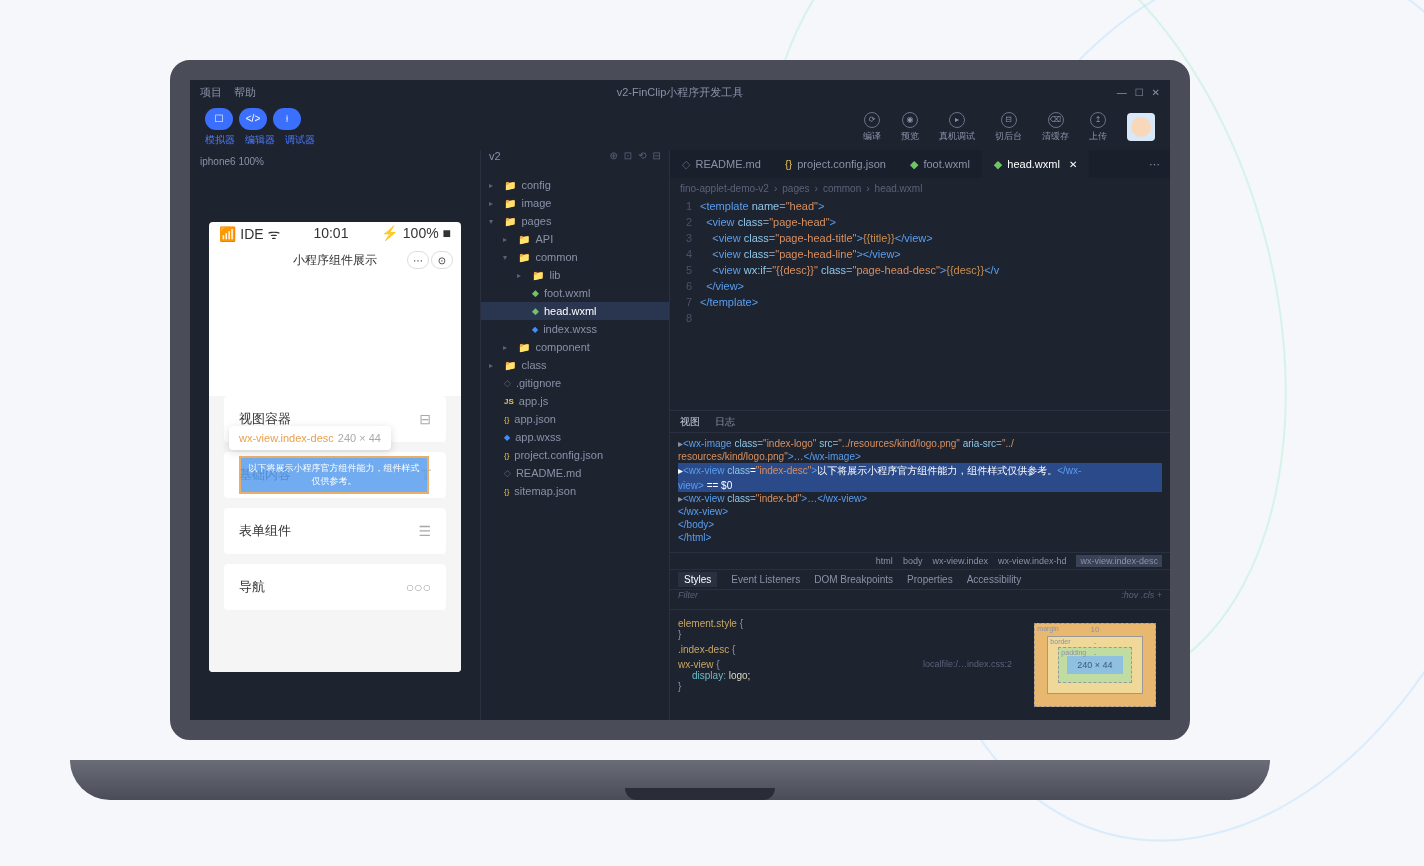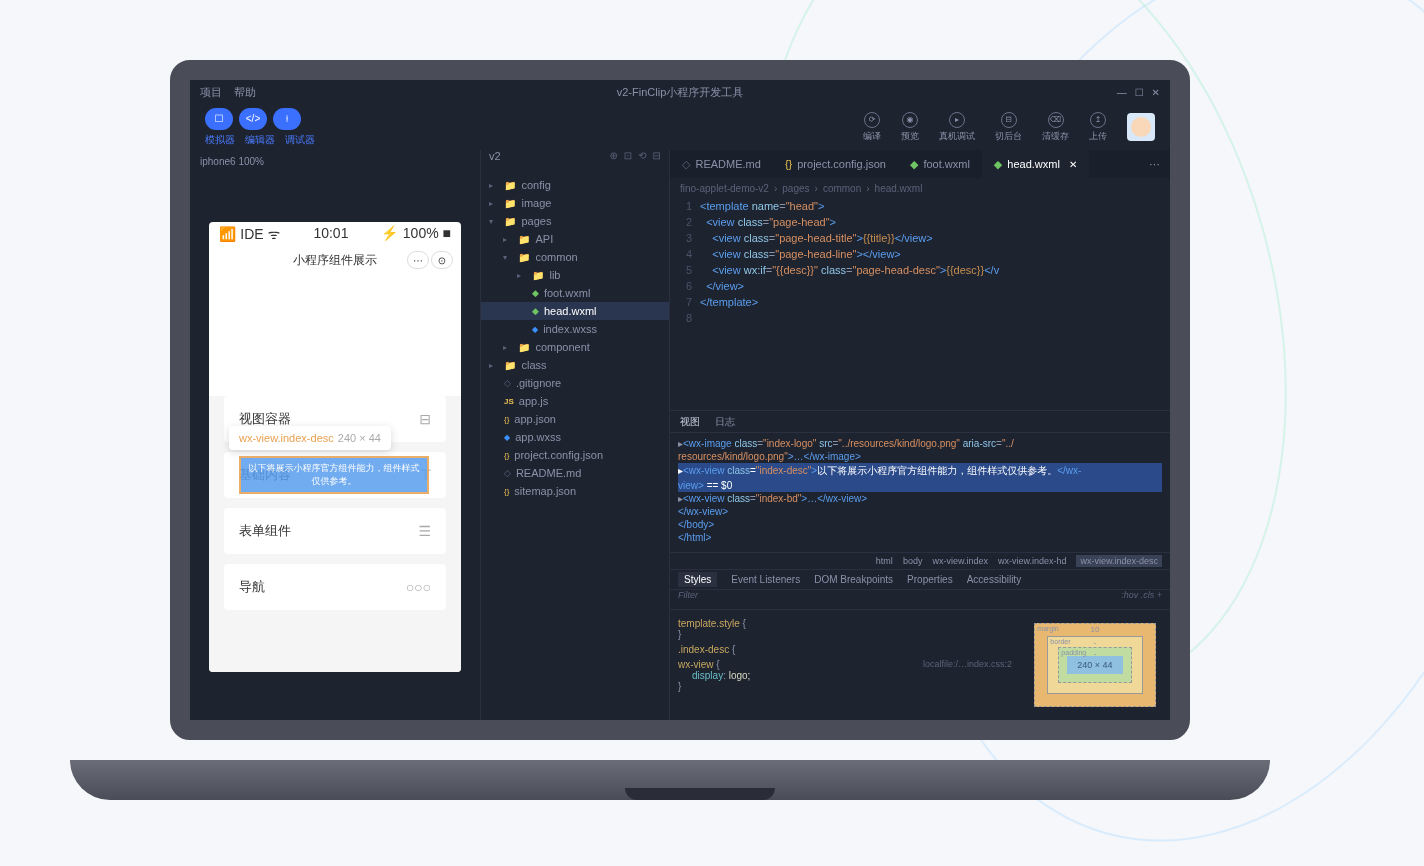--- a/index.html
+++ b/index.html
@@ -416,21 +416,21 @@
                 <span>DOM Breakpoints</span>
                 <span>Properties</span>
                 <span>Accessibility</span>
               </div>
             <div class="dt-filter">
               <span>Filter</span>
               <span>:hov  .cls  +</span>
             </div>
             <div style="display:flex;flex:1;overflow:hidden">
               <div class="dt-styles" id="dt-styles">
-                  <div class="css-rule"><div><span class="css-sel">template.style</span> {</div><span>}</span></div>
+                  <div class="css-rule"><div><span class="css-sel">element.style</span> {</div><span>}</span></div>
                   <div class="css-rule">
                     <div><span class="css-sel">.index-desc</span> {<span class="css-link">
                         <style></span></div><div class="css-prop"><span class="p">margin-top</span>: <span class="v">10px;</span></div><div class="css-prop"><span class="p">color</span>: <span class="v">▪var(--weui-FG-1);</span></div><div class="css-prop"><span class="p">font-size</span>: <span class="v">14px;</span></div><div>}</div></style>
                       </span></div>
                   </div>
                   <div class="css-rule">
                     <div><span class="css-sel">wx-view</span> {<span class="css-link">localfile:/…index.css:2</span></div>
                     <div class="css-prop"><span class="p">display</span>: <span class="v">logo;</span></div>
                     <div>}</div>
                   </div>

